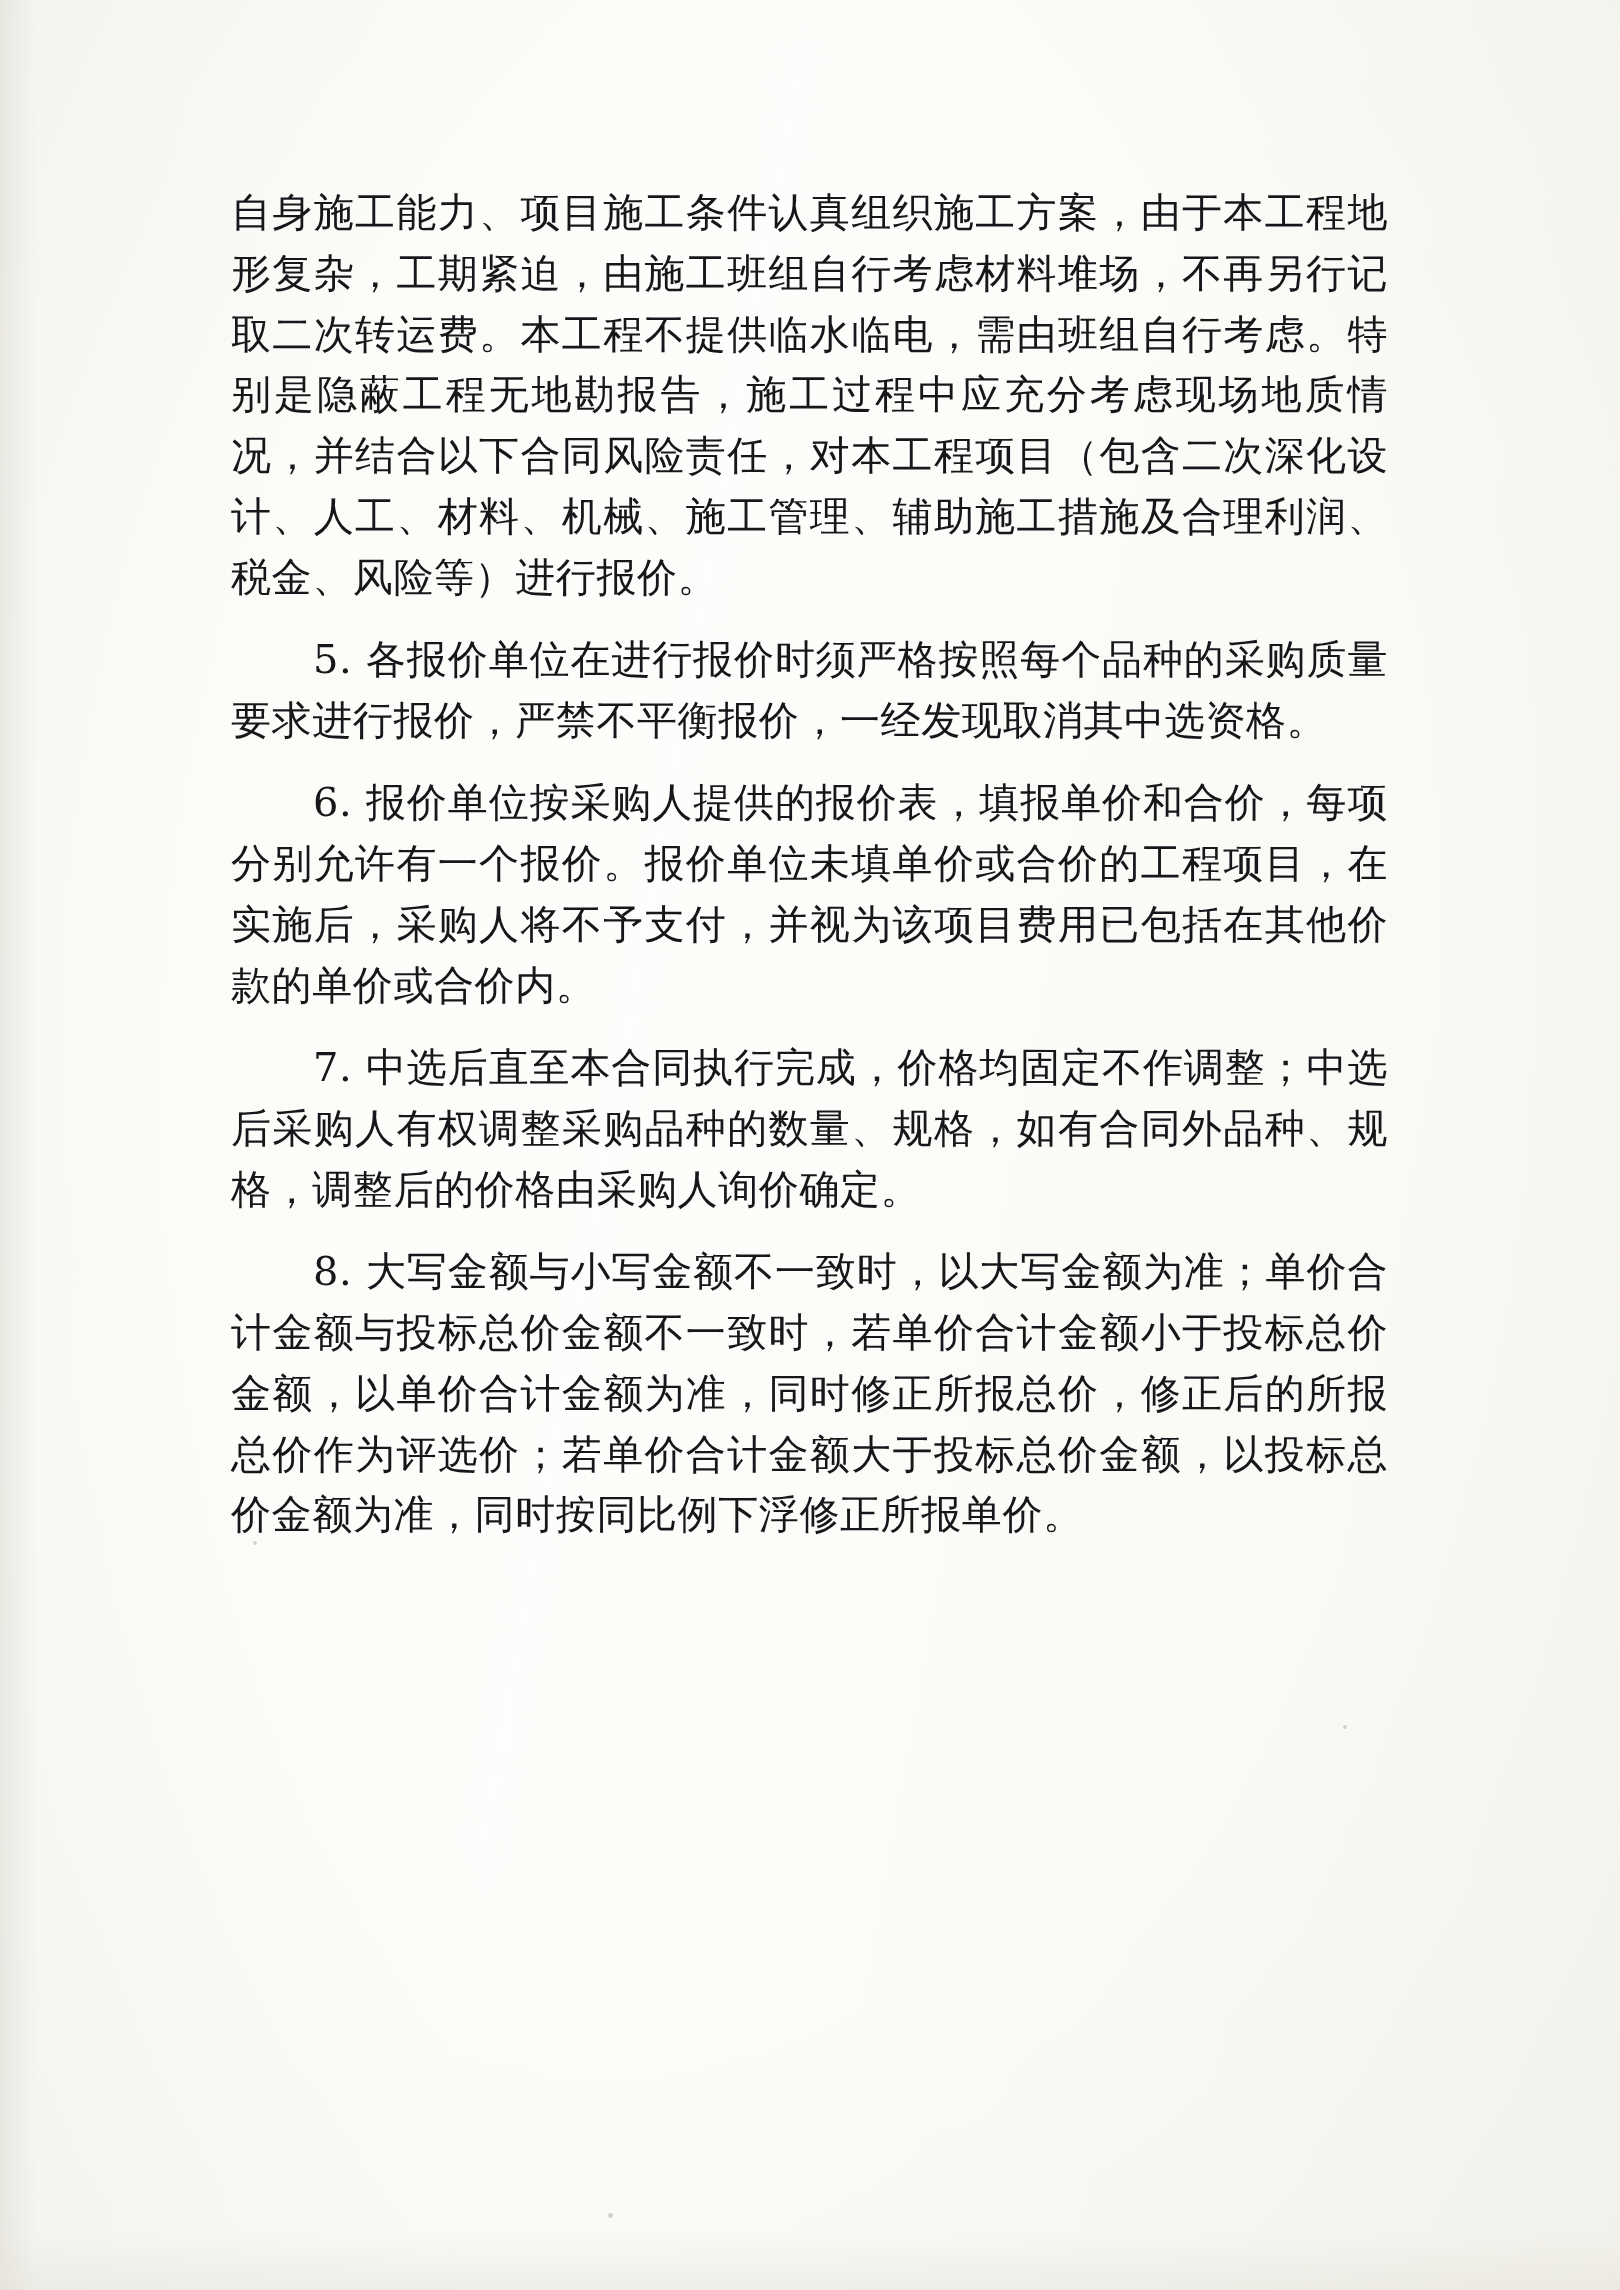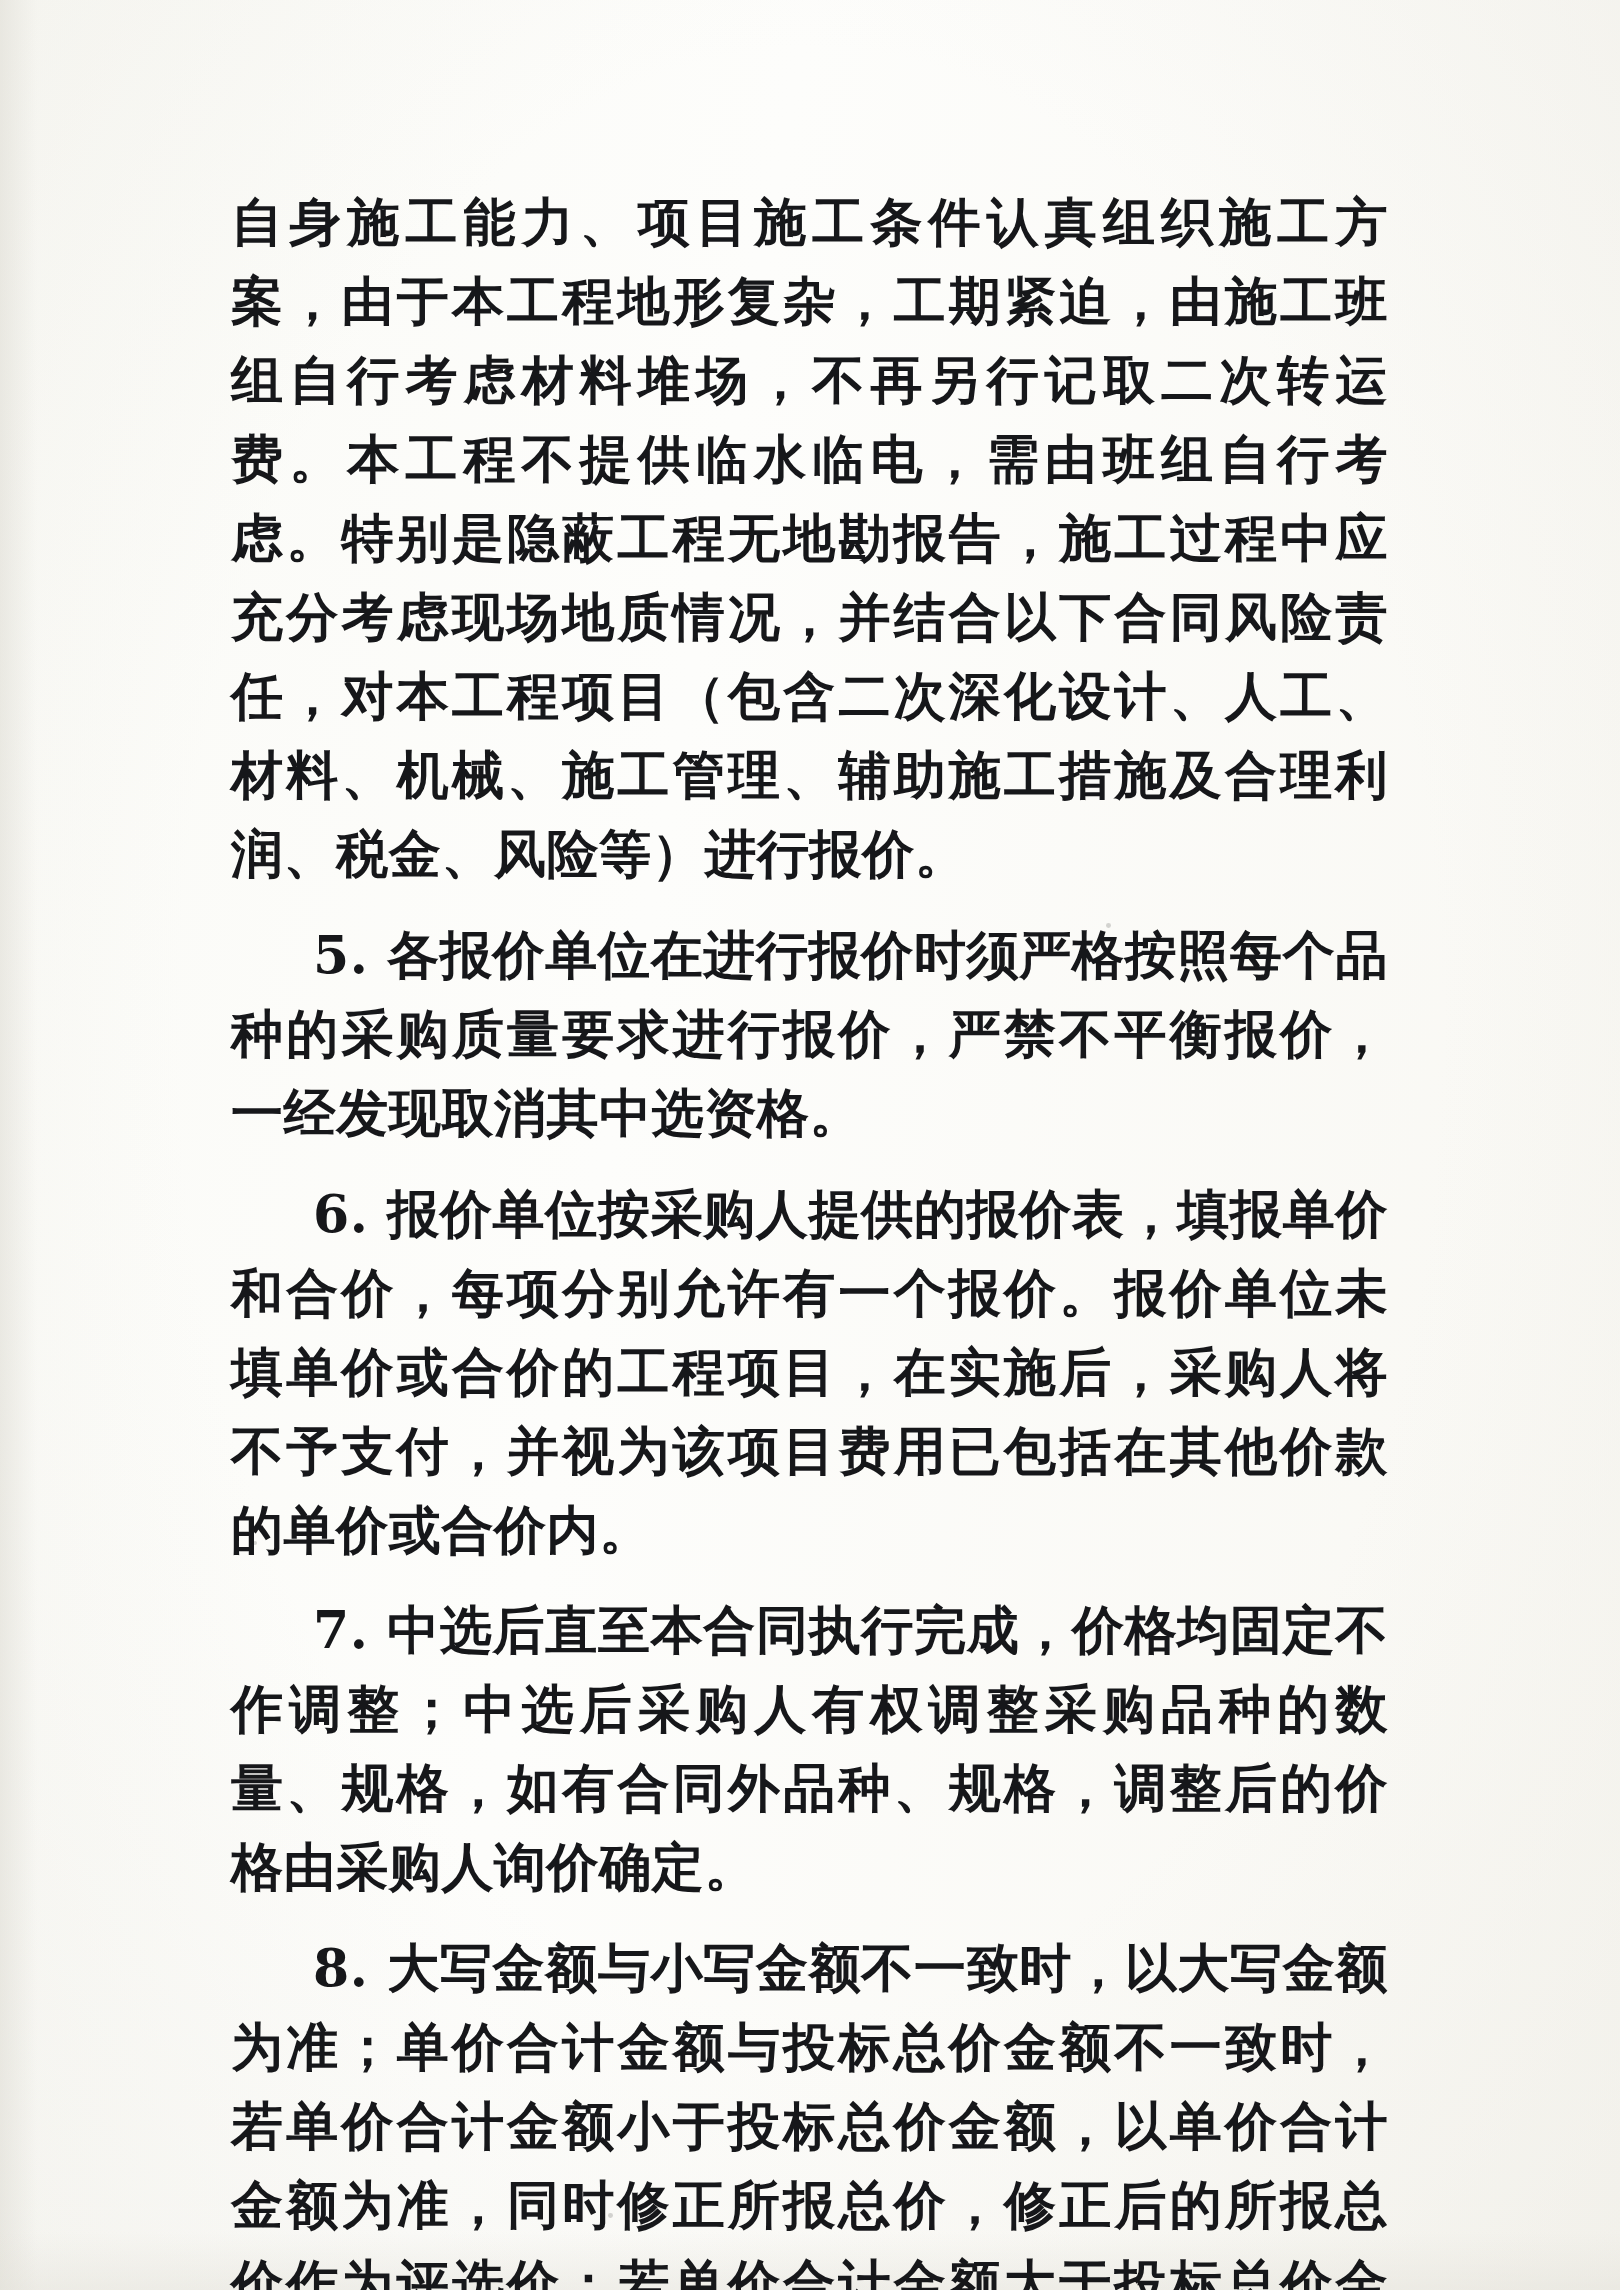--- a/index.html
+++ b/index.html
@@ -37,27 +37,27 @@
     pointer-events: none;
   }
   .doc-body {
     position: absolute;
     left: 231px;
     top: 182px;
     width: 1157px;
   }
   p.para {
     margin: 0 0 3.9px 0;
-    font-size: 52px;
+    font-size: 40px;
     line-height: 1.52;
     letter-spacing: 0.6px;
     color: #16171a;
     text-align: justify;
     text-justify: inter-ideograph;
-    font-weight: 700;
+    font-weight: 400;
     text-indent: 0;
   }
   p.para.indent {
     text-indent: 82px;
   }
   p.para + p.para {
     margin-top: 21.6px;
   }
   
   .speck {

